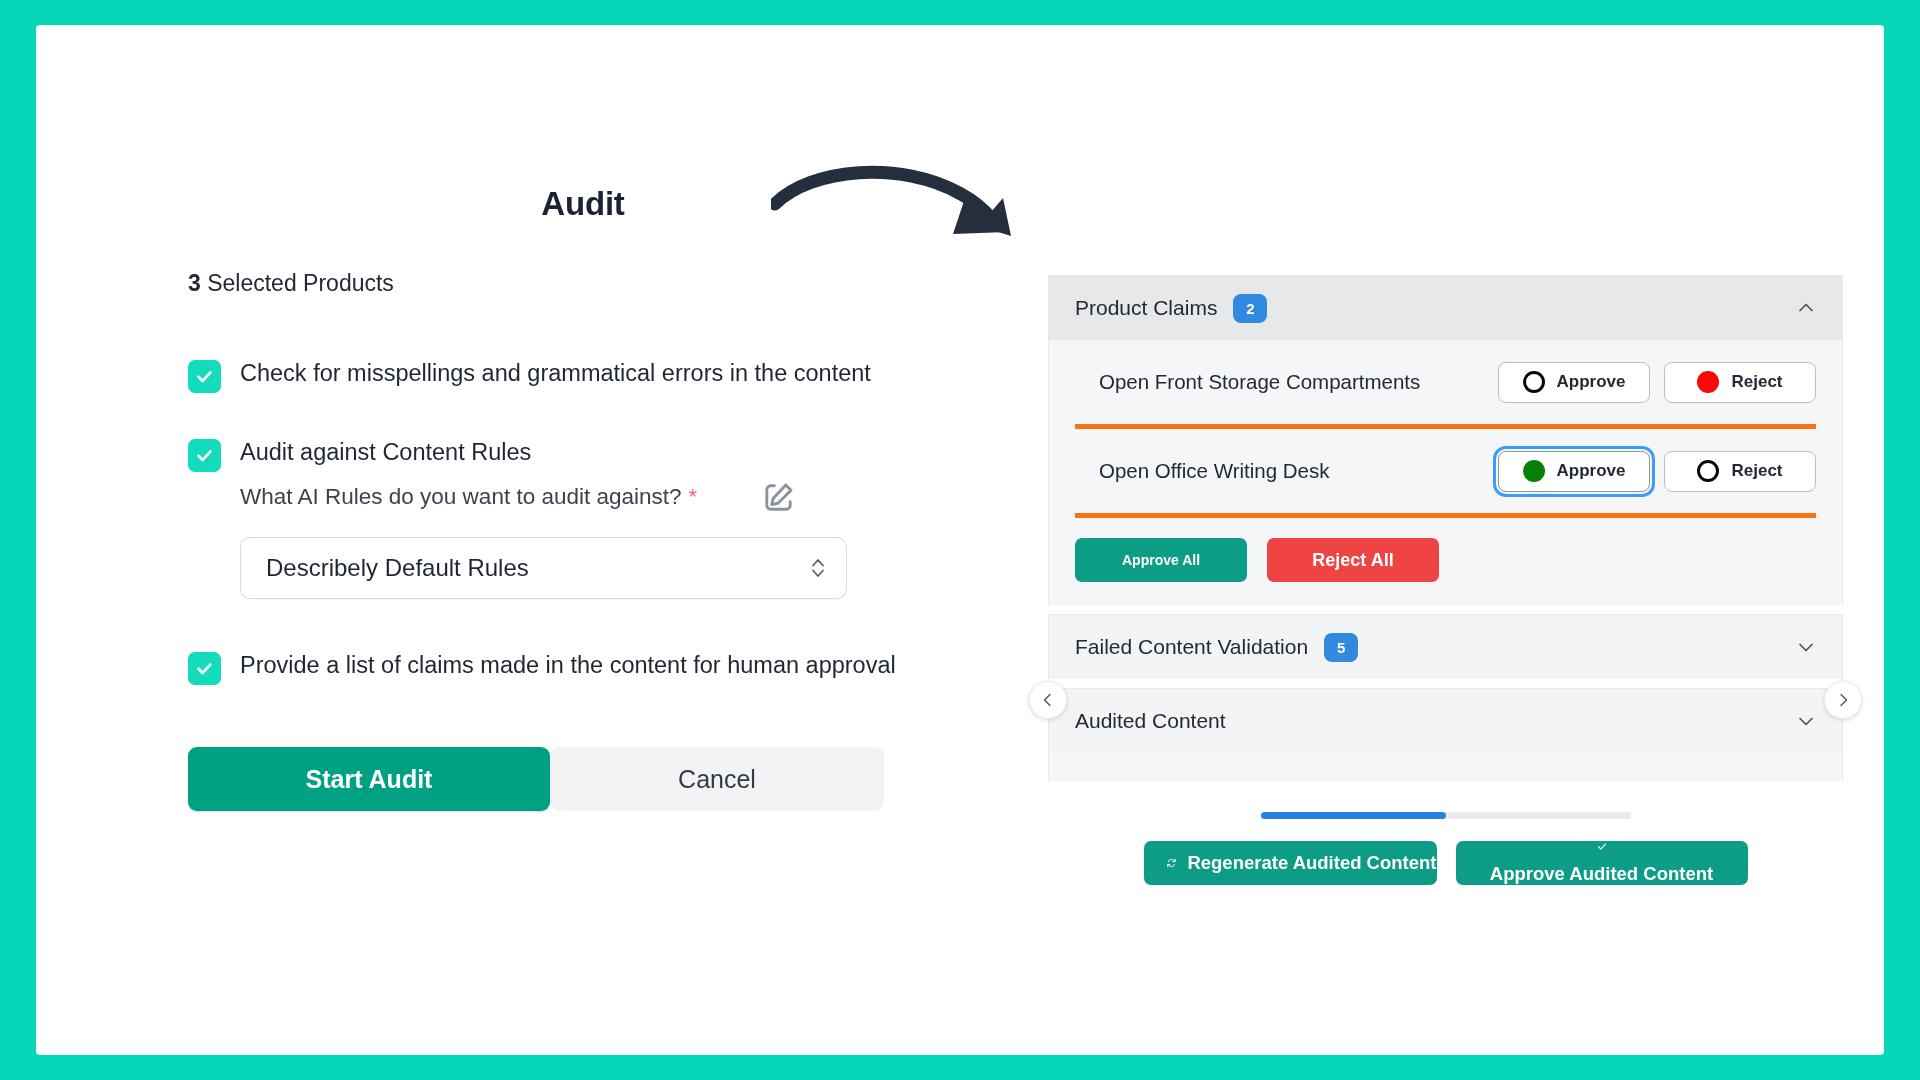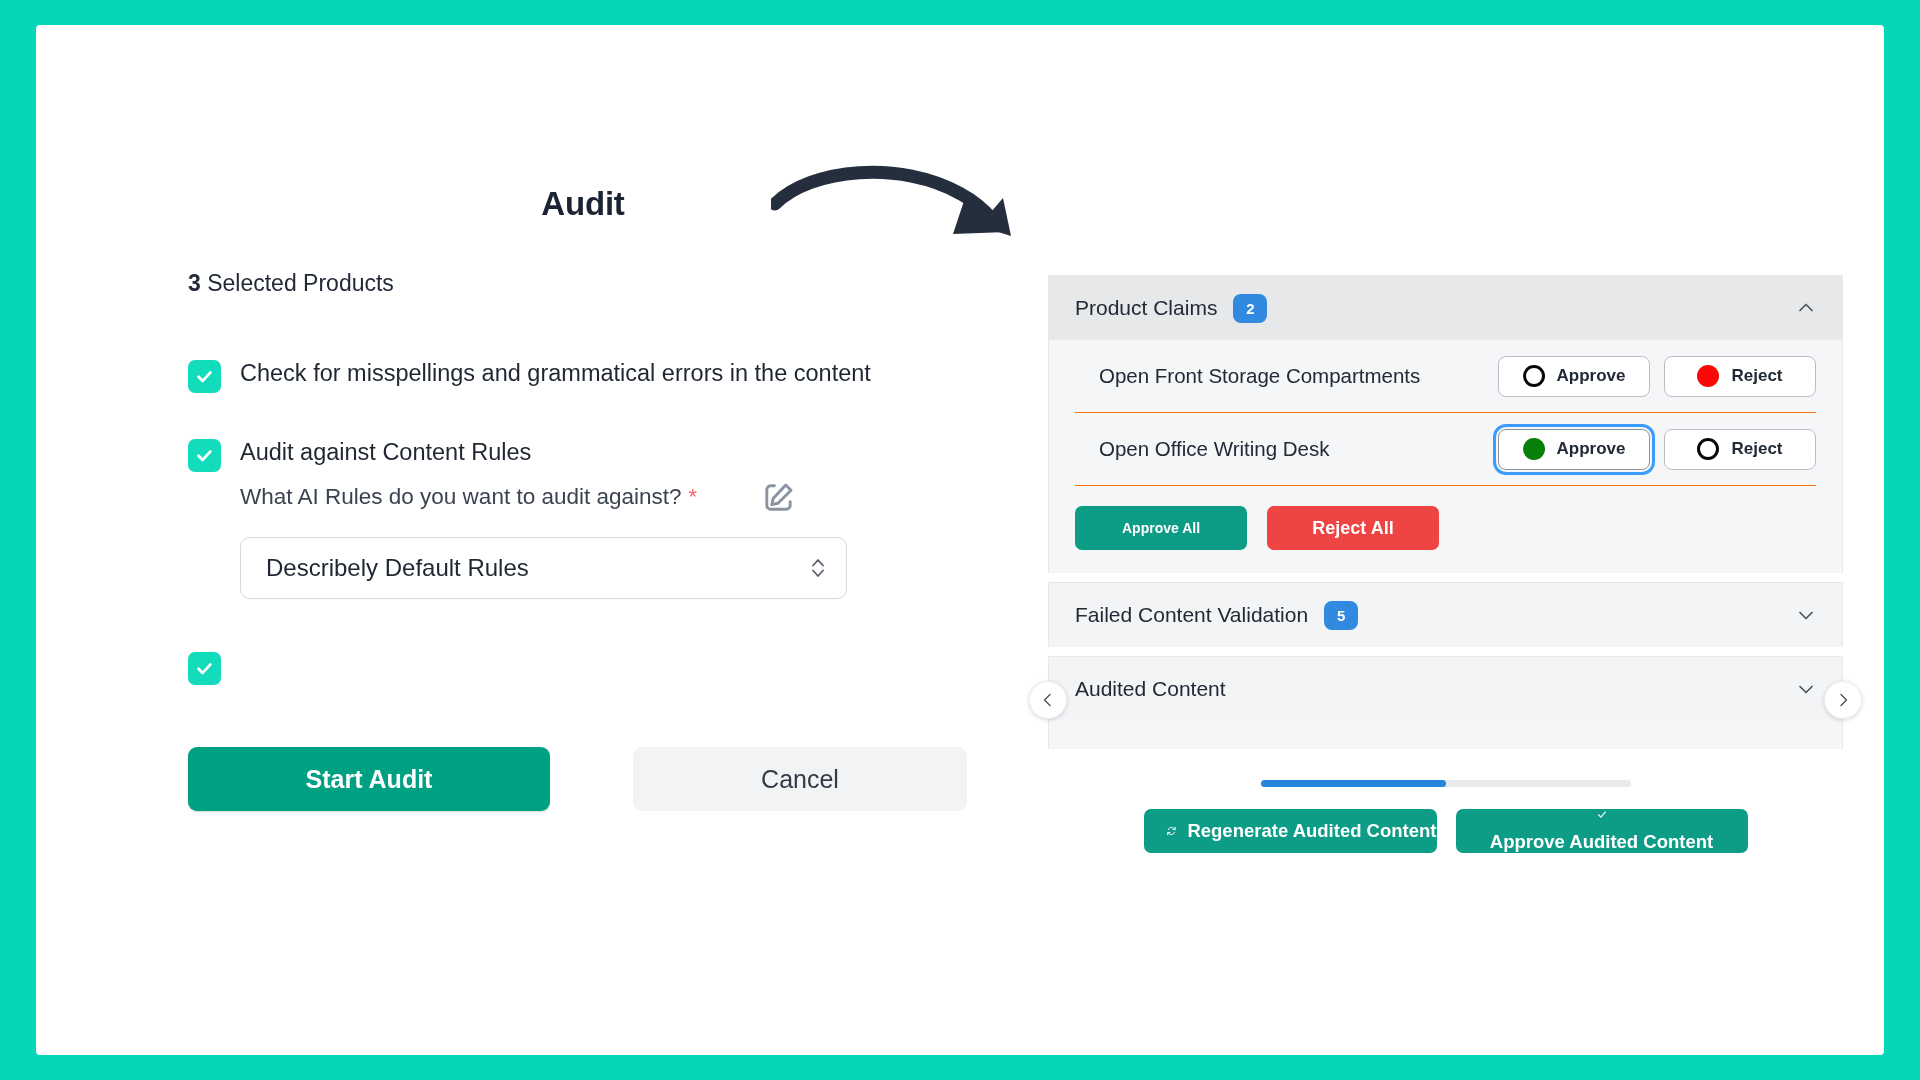--- a/index.html
+++ b/index.html
@@ -127,21 +127,20 @@
   }
   .select-value {
     flex: 1 1 auto;
     font-size: 24px;
     color: #1f2733;
   }
   .stepper-icon { flex: 0 0 auto; }
 
   .actions-row {
     display: flex;
-    gap: 83px;
     margin-top: 62px;
   }
 
   .btn-start {
     width: 362px;
     height: 64px;
     border: 0;
     border-radius: 9px;
     background: #00A182;
     color: #ffffff;
@@ -221,22 +220,22 @@
     display: flex;
     align-items: center;
     color: #4a5360;
   }
 
   .acc-body { padding: 0 26px; }
 
   .claim-row {
     display: flex;
     align-items: center;
-    height: 73px;
-    border-bottom: 1px solid #f97316;
+    height: 89px;
+    border-bottom: 5px solid #f97316;
   }
 
   .claim-name {
     font-size: 20.5px;
     color: #222a37;
     flex: 1 1 auto;
     padding-left: 24px;
   }
 
   .vote-btn {
@@ -427,20 +426,23 @@
           </svg>
         </div>
       </div>
     </div>
 
     <div class="option-row" style="margin-top:50px;">
       <div class="checkbox">
         <svg width="19" height="19" viewBox="0 0 19 19">
           <path d="M3.5 9.8 L7.6 13.9 L15.3 5.6" stroke="#ffffff" stroke-width="2.8" fill="none" stroke-linecap="round" stroke-linejoin="round"></path>
         </svg>
+      </div>
+      <div class="option-body" style="max-width:720px;">
+        <div class="option-label">Provide a list of claims made in the content for human approval</div>
       </div>
     </div>
 
     <div class="actions-row">
       <button class="btn-start">Start Audit</button>
       <button class="btn-cancel">Cancel</button>
     </div>
   </div>
 
   <div class="right-pane">

